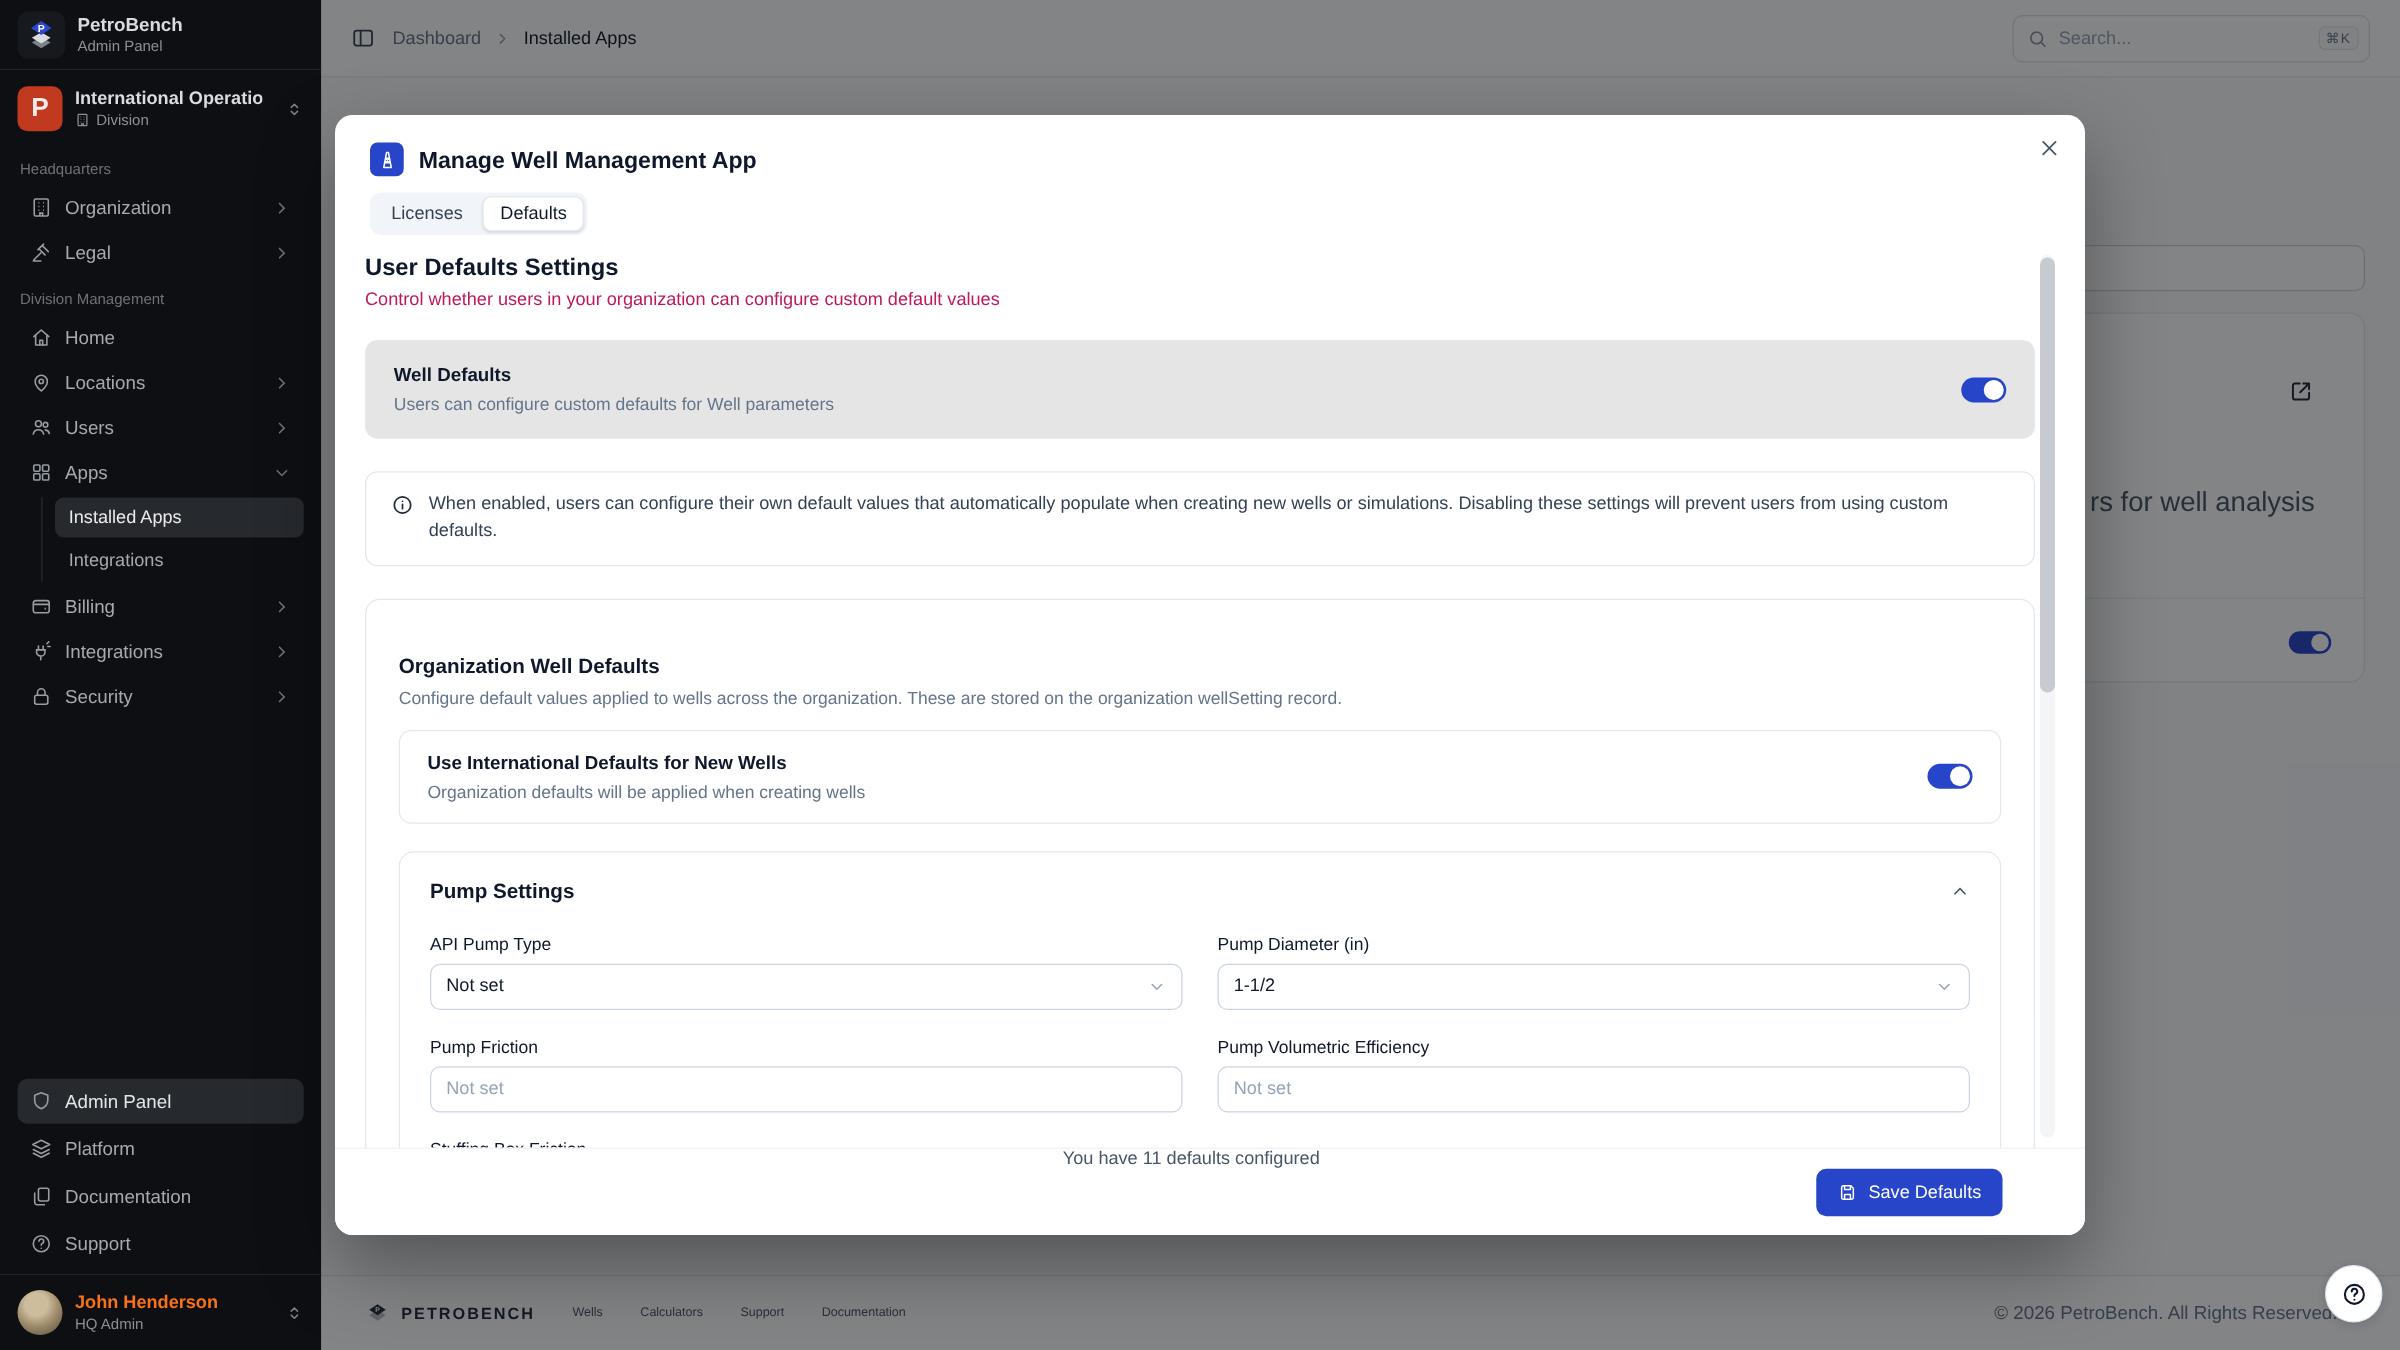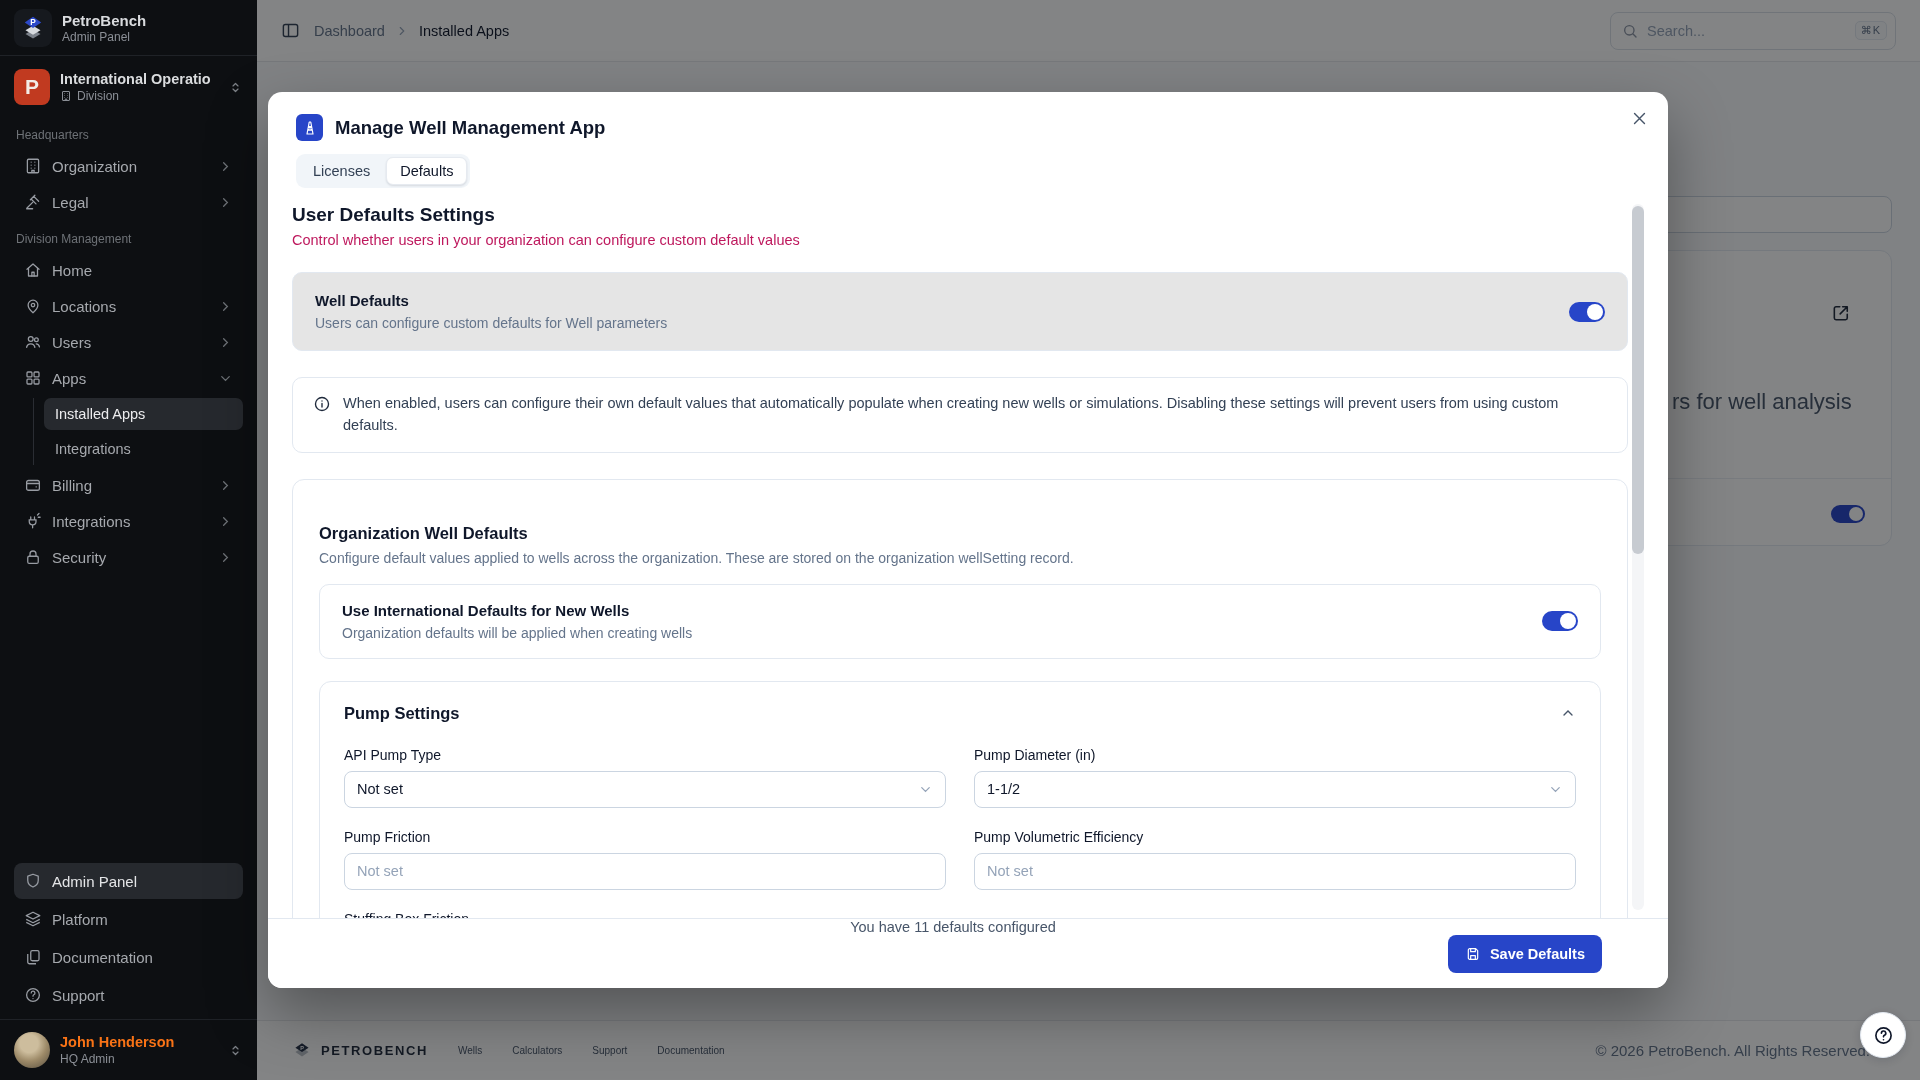--- a/index.html
+++ b/index.html
@@ -150,21 +150,21 @@
 
   .m-footer {
     position:absolute; left:0; right:0; bottom:0; height:70px; background:#fff;
     border-top:1px solid #e2e8f0; border-radius:0 0 14px 14px;
     display:flex; align-items:center; padding:0 66px 0 36px;flex-direction:column;
   }
   .m-status { font-size:14.5px; color:#475569; }
   .m-save {
     margin-left:auto; height:38px; padding:0 17px; background:var(--accent,#2745c8); color:#fff;
     border:none; border-radius:8px; display:flex; align-items:center; gap:9px;
-    font-size:14.5px; font-weight:700; font-family:"Liberation Sans", sans-serif; cursor:pointer;
+    font-size:14.5px; font-weight:400; font-family:"Liberation Sans", sans-serif; cursor:pointer;
   }
 
   .help-fab {
     position:absolute; right:14px; bottom:22px; width:46px; height:46px; border-radius:50%;
     background:#fff; border:1px solid #e2e8f0; box-shadow:0 2px 8px rgba(15,23,42,.15);
     display:flex; align-items:center; justify-content:center; z-index:60; color:#0f172a; cursor:pointer;
   }
 </style>
 </head>
 <body>

